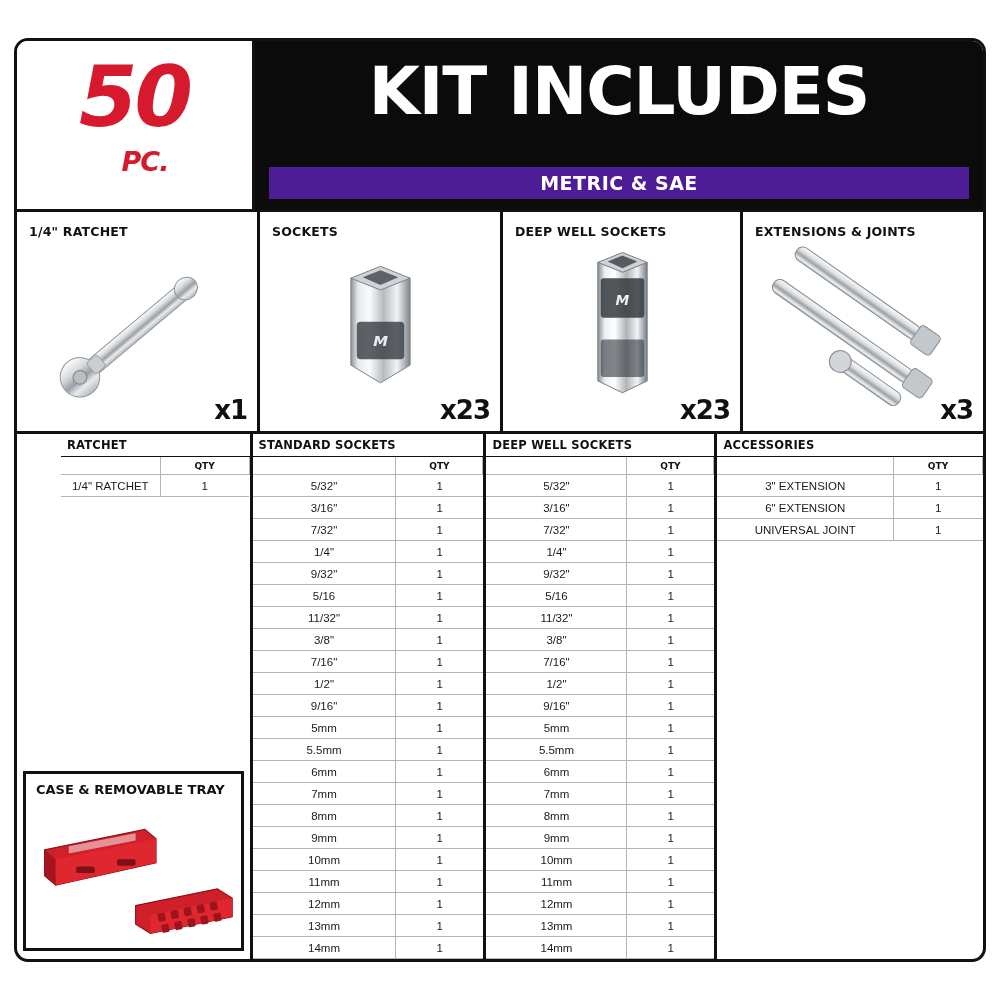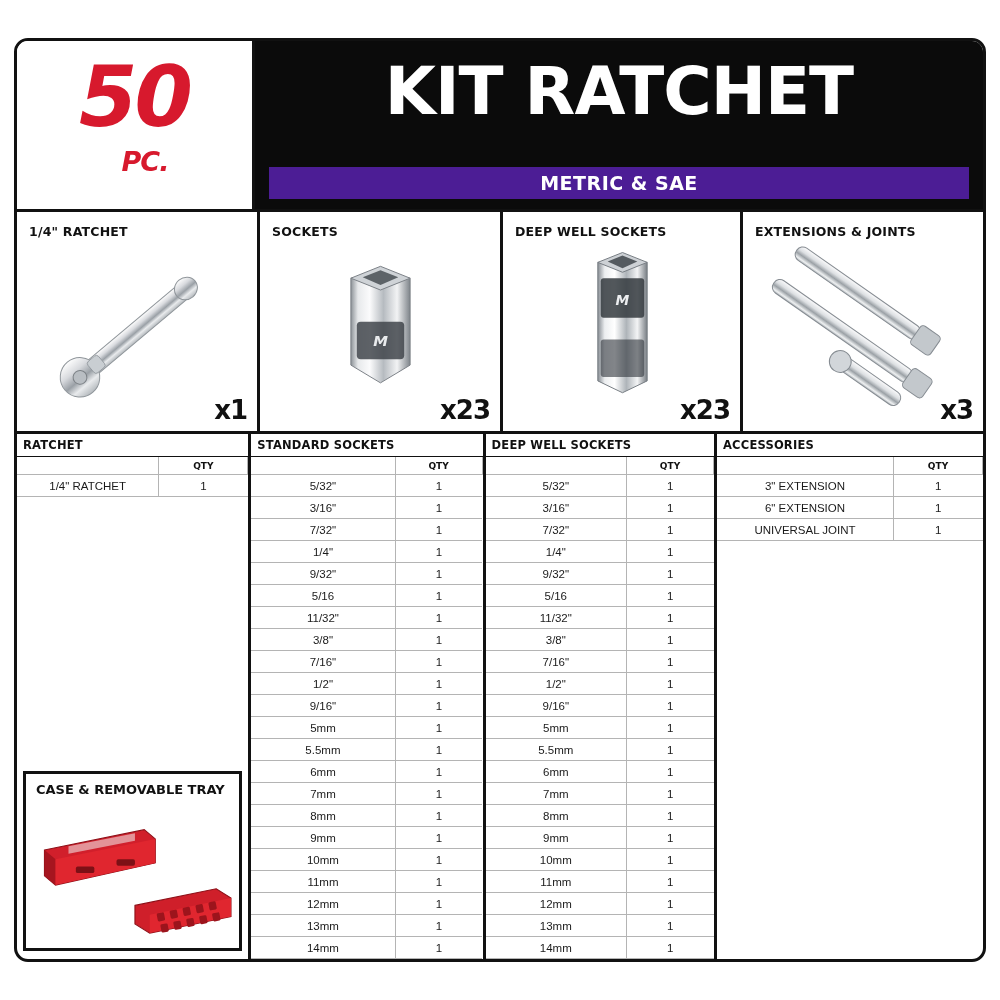--- a/index.html
+++ b/index.html
@@ -226,21 +226,21 @@
 
 <div id="sheet">
   <div class="frame">
 
     <div class="header">
       <div class="hdr-left">
         <div class="pc-number">50</div>
         <div class="pc-label">PC.</div>
       </div>
       <div class="hdr-right">
-        <div class="kit-title">KIT RATCHET</div>
+        <div class="kit-title">KIT INCLUDES</div>
         <div class="metric-bar">METRIC &amp; SAE</div>
       </div>
     </div>
 
     <div class="imgstrip">
 
       <div class="imgcell" style="width:243px;">
         <div class="cap">1/4" RATCHET</div>
         <div class="art">
           <svg viewBox="0 0 243 178" width="100%" height="100%" preserveAspectRatio="xMidYMid meet">
@@ -336,21 +336,21 @@
               <circle cx="118" cy="126" r="11" fill="#d2d6da" stroke="#868c92" stroke-width="1"></circle>
             </g>
           </svg>
         </div>
         <div class="qty">x3</div>
       </div>
     </div>
 
     <div class="tables">
 
-      <div class="col" style="width:243px;">
+      <div class="col" style="width:243px;padding-left:44px;">
         <div class="col-head">RATCHET</div>
         <table class="items">
           <tbody>
               <tr>
             <th class="blank"></th>
             <th class="qtycol">QTY</th>
           </tr>
           <tr>
             <td>1/4" RATCHET</td>
             <td class="qtycol">1</td>

